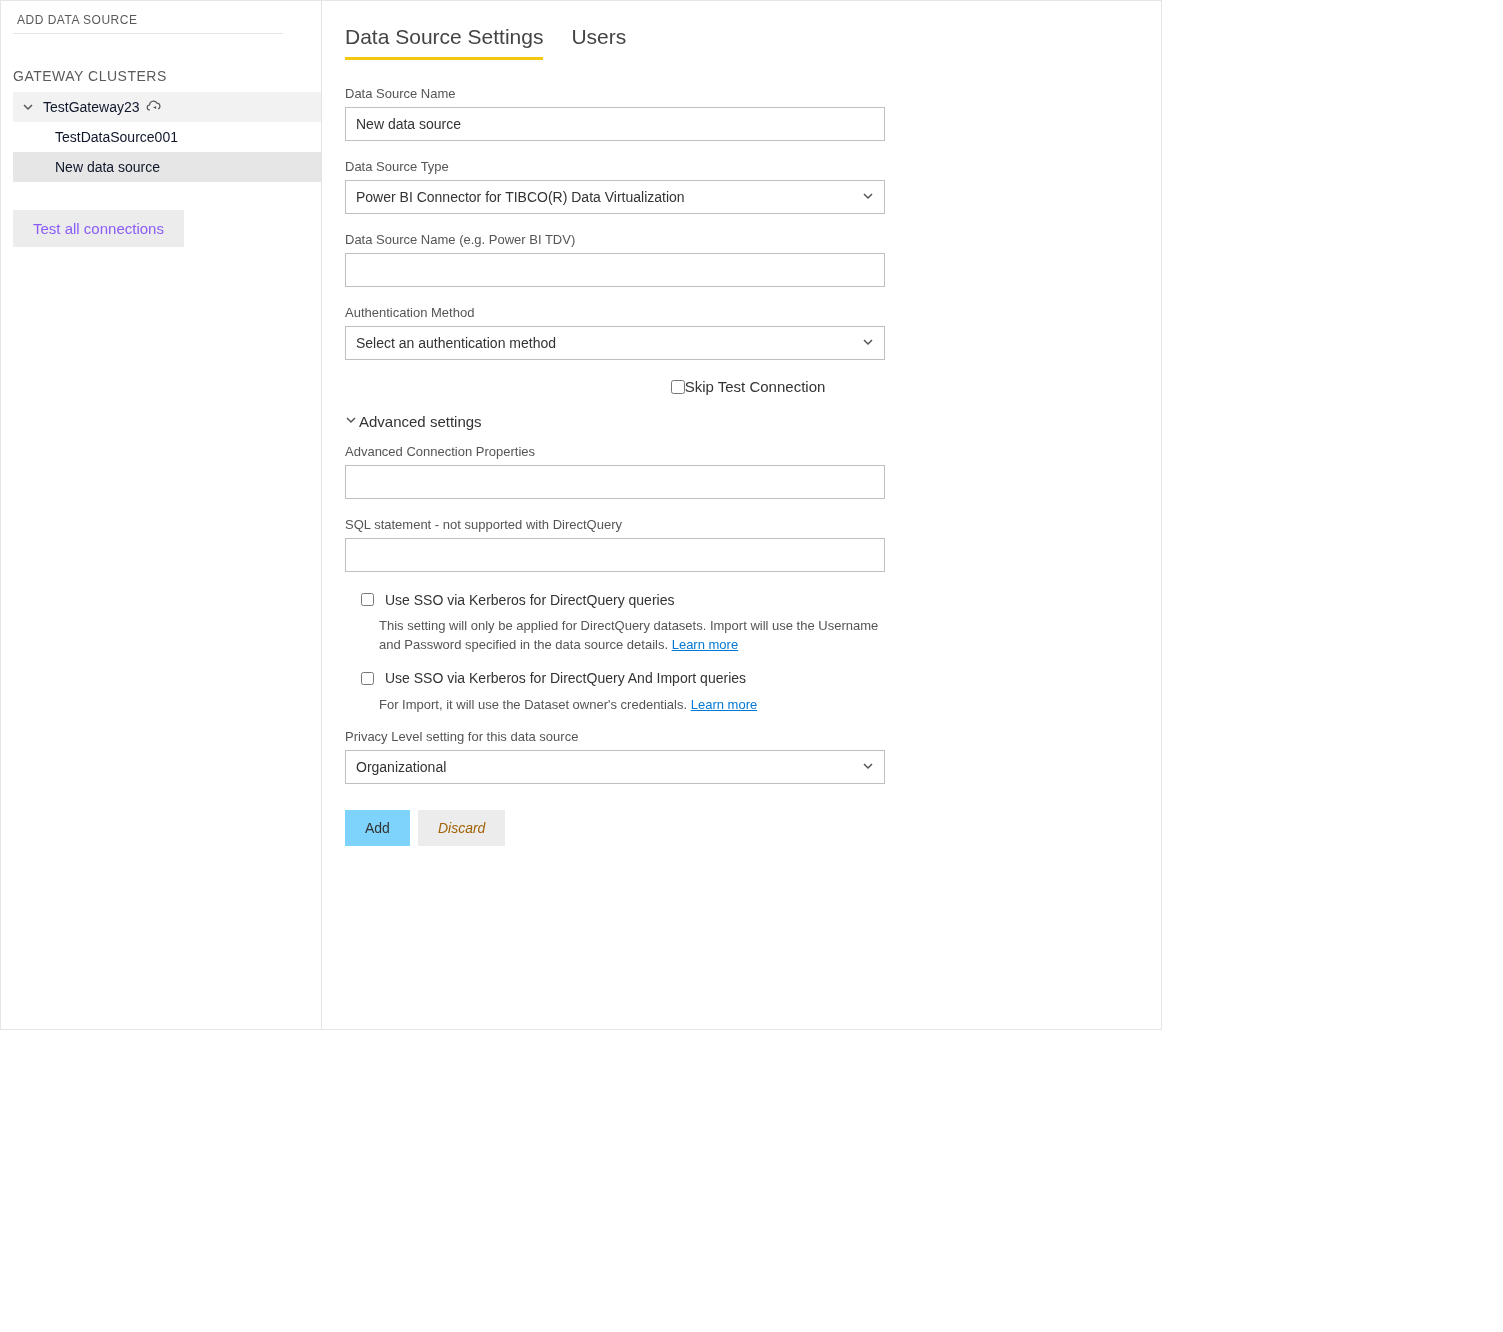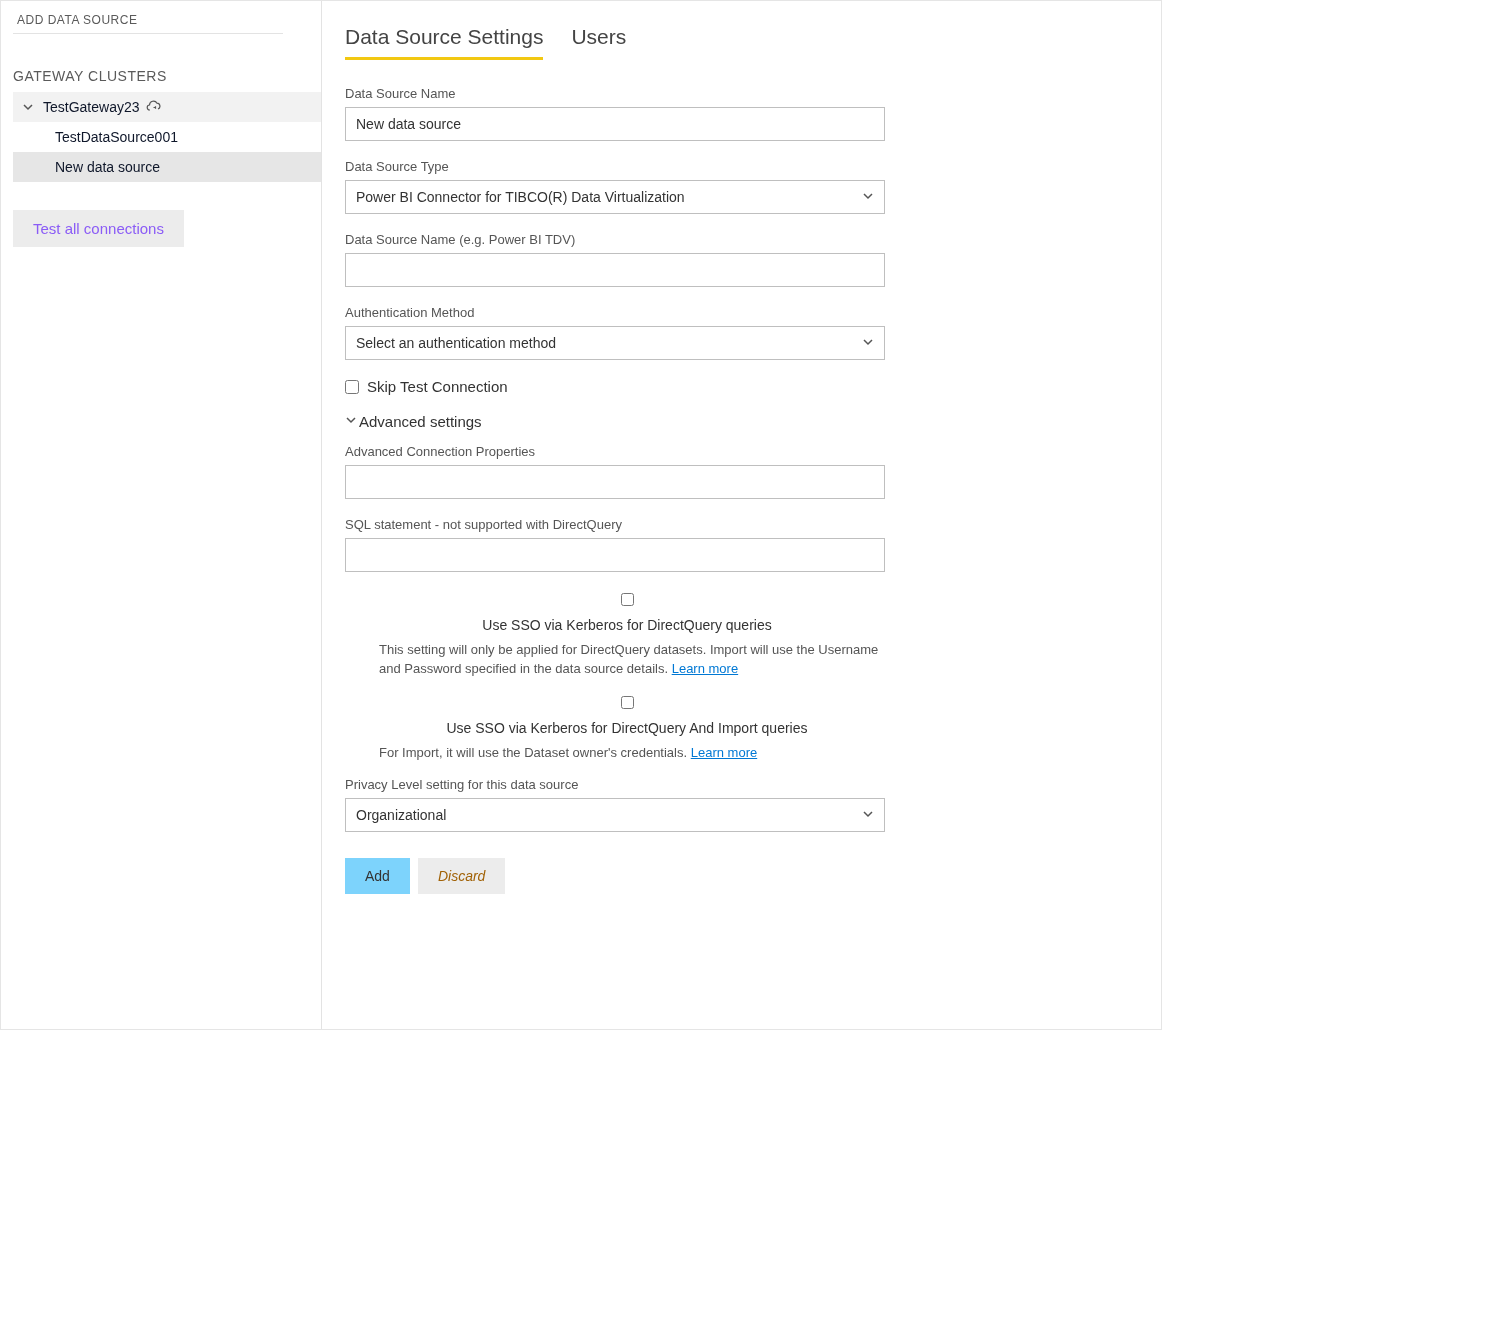--- a/index.html
+++ b/index.html
@@ -109,39 +109,40 @@
     display: flex;
     align-items: center;
     justify-content: space-between;
     cursor: pointer;
   }
   .select-value { }
   .select-chevron { font-size: 11px; color: #666; }
   .checkbox-row {
     display: flex;
     align-items: center;
-    gap: 8px;
+    gap: 0;
     margin-bottom: 18px;
+    justify-content: center;
   }
   .checkbox-row input[type=checkbox] {
     width: 14px; height: 14px; margin: 0;
   }
   .checkbox-row label { font-size: 15px; color: #333; }
   .adv-toggle {
     display: flex;
     align-items: center;
     font-size: 15px;
     color: #333;
     cursor: pointer;
     margin-bottom: 14px;
   }
   .adv-toggle .chev { font-size: 12px; margin-right: 2px; }
   .checkbox-block { margin: 8px 0 14px 12px; max-width: 540px; }
   .checkbox-block .cb-head {
-    display: flex; align-items: center; gap: 8px; font-size: 14px; color: #333; flex-direction: column;
+    display: flex; align-items: center; gap: 8px; font-size: 14px; color: #333;
   }
   .checkbox-block .cb-desc {
     font-size: 13px; color: #555; margin: 8px 0 0 22px; line-height: 1.45;
   }
   .learn-more { color: #0078d4; text-decoration: underline; cursor: pointer; }
   .button-row { display: flex; gap: 8px; margin-top: 26px; }
   .btn {
     height: 36px;
     padding: 0 20px;
     font-size: 14px;

